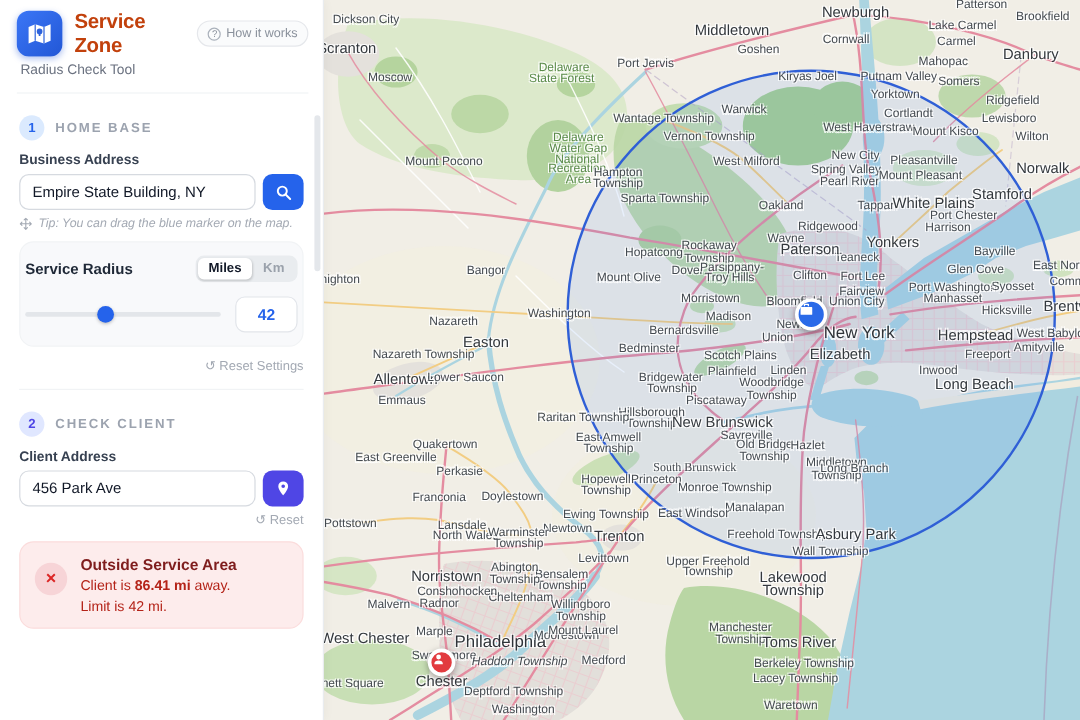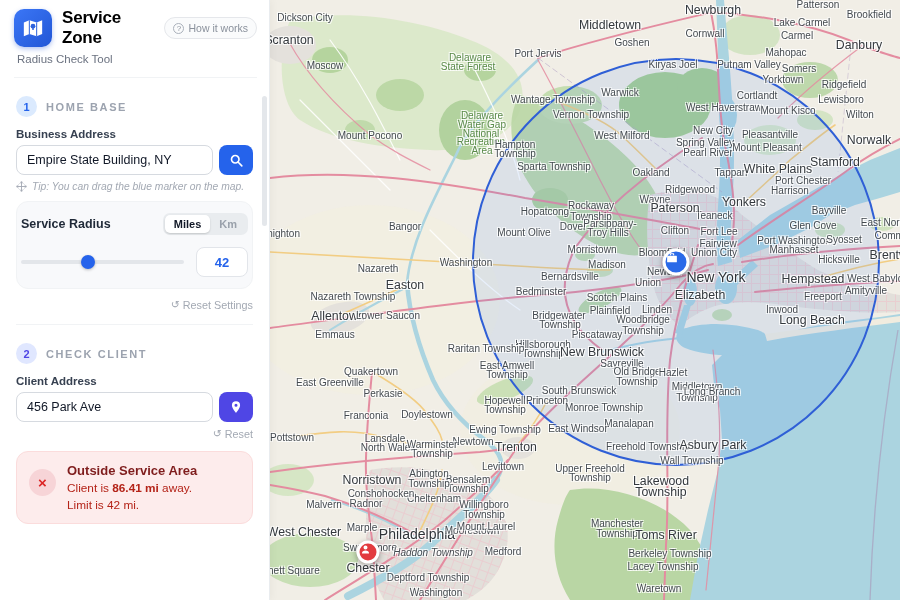--- a/index.html
+++ b/index.html
@@ -5,21 +5,21 @@
   * { margin:0; padding:0; box-sizing:border-box; }
   html,body { width:900px; height:600px; overflow:hidden; font-family:"Liberation Sans","DejaVu Sans",sans-serif; }
   .app { position:relative; width:900px; height:600px; background:#fff; display:flex; }
 
   
   .sidebar { position:relative; width:270px; height:600px; background:#fff; border-right:1px solid #e9ecef; box-shadow:2px 0 8px rgba(0,0,0,.04); z-index:5; flex:0 0 270px; }
   .pad { padding:0 16px; }
   .hdr { padding:8px 12px 0 14px; }
   .hdr-row { display:flex; align-items:center; }
   .logo { width:38px; height:38px; border-radius:10px; background:linear-gradient(135deg,#3b76f6,#2257d6); display:flex; align-items:center; justify-content:center; box-shadow:0 2px 5px rgba(34,87,214,.35); flex:0 0 38px; }
-  .app-title { font-size:17px; font-weight:800; color:#000000; margin-left:10px; letter-spacing:-.2px; }
+  .app-title { font-size:17px; font-weight:800; color:#c2410c; margin-left:10px; letter-spacing:-.2px; }
   .hiw { margin-left:auto; display:flex; align-items:center; gap:4px; border:1px solid #e5e7eb; background:#fafbfc; color:#8a919c; font-size:10.5px; padding:4px 8px; border-radius:999px; cursor:pointer; white-space:nowrap; }
   .hiw .q { width:11px; height:11px; border:1px solid #aab1bb; border-radius:50%; font-size:8px; display:flex; align-items:center; justify-content:center; color:#8a919c; }
   .subtitle { font-size:11.5px; color:#6b7280; margin:5px 0 0 3px; }
   .divider { height:1px; background:#f1f3f5; margin-top:12px; }
 
   .step-row { display:flex; align-items:center; gap:9px; margin-top:18px; }
   .badge { width:21px; height:21px; border-radius:50%; font-size:11px; font-weight:700; display:flex; align-items:center; justify-content:center; }
   .badge.blue { background:#dbeafe; color:#2563eb; }
   .badge.indigo { background:#e0e7ff; color:#4f46e5; }
   .step-title { font-size:11px; font-weight:700; color:#9ca3af; letter-spacing:1.6px; }
@@ -320,21 +320,21 @@
         <span class="map-label lbl-town" style="left: 403px; top: 64px;">Kiryas Joel</span>
         <span class="map-label lbl-town" style="left: 350px; top: 92px;">Warwick</span>
         <span class="map-label lbl-town" style="left: 548px; top: 4px;">Patterson</span>
         <span class="map-label lbl-town" style="left: 599px; top: 14px;">Brookfield</span>
         <span class="map-label lbl-town" style="left: 532px; top: 22px;">Lake Carmel</span>
         <span class="map-label lbl-town" style="left: 527px; top: 35px;">Carmel</span>
         <span class="map-label lbl-city" style="left: 589px; top: 45px;">Danbury</span>
         <span class="map-label lbl-town" style="left: 516px; top: 52px;">Mahopac</span>
         <span class="map-label lbl-town" style="left: 529px; top: 68px;">Somers</span>
         <span class="map-label lbl-town" style="left: 479px; top: 64px;">Putnam Valley</span>
-        <span class="map-label lbl-town" style="left: 513px; top: 79px;">Yorktown</span>
+        <span class="map-label lbl-town" style="left: 476px; top: 79px;">Yorktown</span>
         <span class="map-label lbl-town" style="left: 487px; top: 95px;">Cortlandt</span>
         <span class="map-label lbl-town" style="left: 574px; top: 84px;">Ridgefield</span>
         <span class="map-label lbl-town" style="left: 571px; top: 99px;">Lewisboro</span>
         <span class="map-label lbl-town" style="left: 590px; top: 114px;">Wilton</span>
         <span class="map-label lbl-city" style="left: 599px; top: 140px;">Norwalk</span>
         <span class="map-label lbl-city" style="left: 565px; top: 162px;">Stamford</span>
         <span class="map-label lbl-town" style="left: 283px; top: 99px;">Wantage Township</span>
         <span class="map-label lbl-town" style="left: 321px; top: 114px;">Vernon Township</span>
         <span class="map-label lbl-town" style="left: 352px; top: 135px;">West Milford</span>
         <span class="map-label lbl-town" style="left: 454px; top: 107px;">West Haverstraw</span>
@@ -398,21 +398,21 @@
         <span class="map-label lbl-town" style="left: 216px; top: 348px;">Raritan Township</span>
         <span class="map-label lbl-town" style="left: 237px; top: 365px;">East Amwell</span>
         <span class="map-label lbl-town" style="left: 237px; top: 374px;">Township</span>
         <span class="map-label lbl-city" style="left: 332px; top: 352px;">New Brunswick</span>
         <span class="map-label lbl-town" style="left: 352px; top: 363px;">Sayreville</span>
         <span class="map-label lbl-town" style="left: 367px; top: 371px;">Old Bridge</span>
         <span class="map-label lbl-town" style="left: 367px; top: 381px;">Township</span>
         <span class="map-label lbl-town" style="left: 403px; top: 372px;">Hazlet</span>
         <span class="map-label lbl-town" style="left: 427px; top: 386px;">Middletown</span>
         <span class="map-label lbl-town" style="left: 427px; top: 397px;">Township</span>
-        <span class="map-label lbl-town" style="left: 309px; top: 390px;">South Brunswick</span>
+        <span class="map-label lbl-town" style="left: 309px; top: 390px; font-family: Liberation Serif, serif;">South Brunswick</span>
         <span class="map-label lbl-town" style="left: 277px; top: 400px;">Princeton</span>
         <span class="map-label lbl-town" style="left: 334px; top: 407px;">Monroe Township</span>
         <span class="map-label lbl-town" style="left: 235px; top: 400px;">Hopewell</span>
         <span class="map-label lbl-town" style="left: 235px; top: 409px;">Township</span>
         <span class="map-label lbl-town" style="left: 359px; top: 423px;">Manalapan</span>
         <span class="map-label lbl-town" style="left: 308px; top: 428px;">East Windsor</span>
         <span class="map-label lbl-town" style="left: 378px; top: 446px;">Freehold Township</span>
         <span class="map-label lbl-town" style="left: 442px; top: 391px;">Long Branch</span>
         <span class="map-label lbl-town" style="left: 235px; top: 429px;">Ewing Township</span>
         <span class="map-label lbl-town" style="left: 203px; top: 441px;">Newtown</span>

